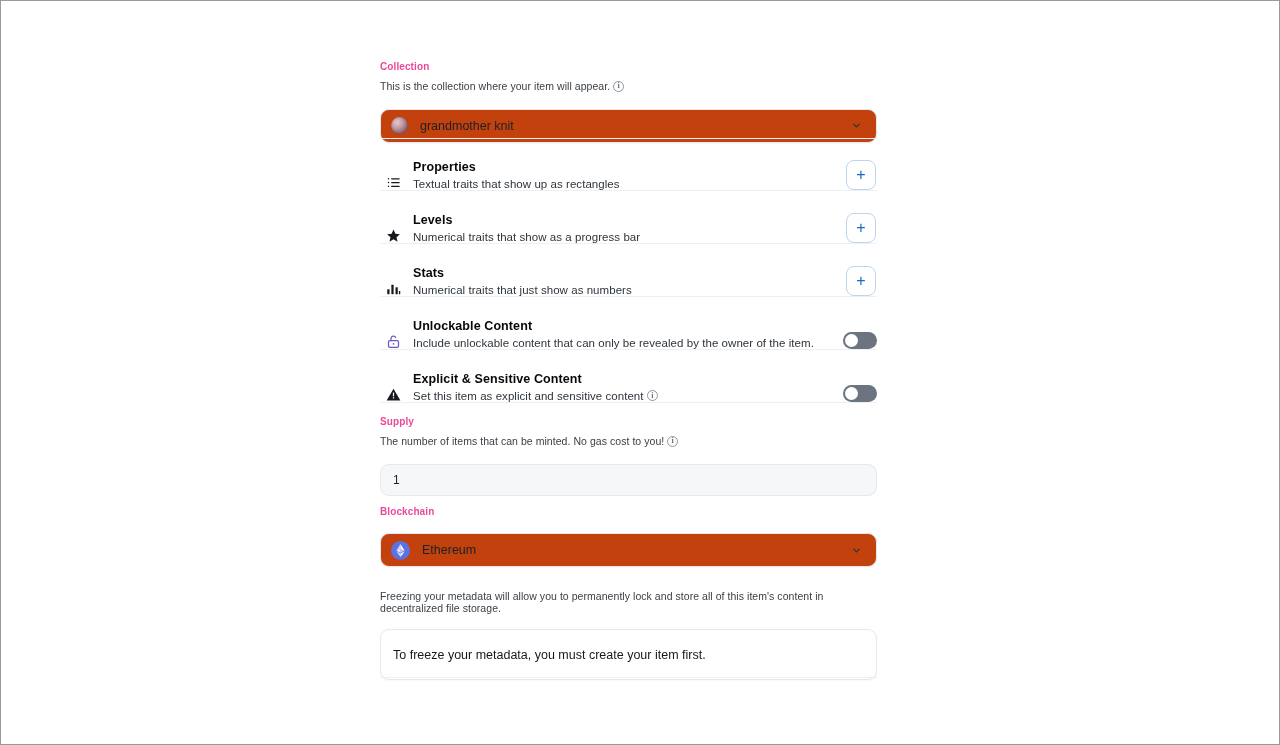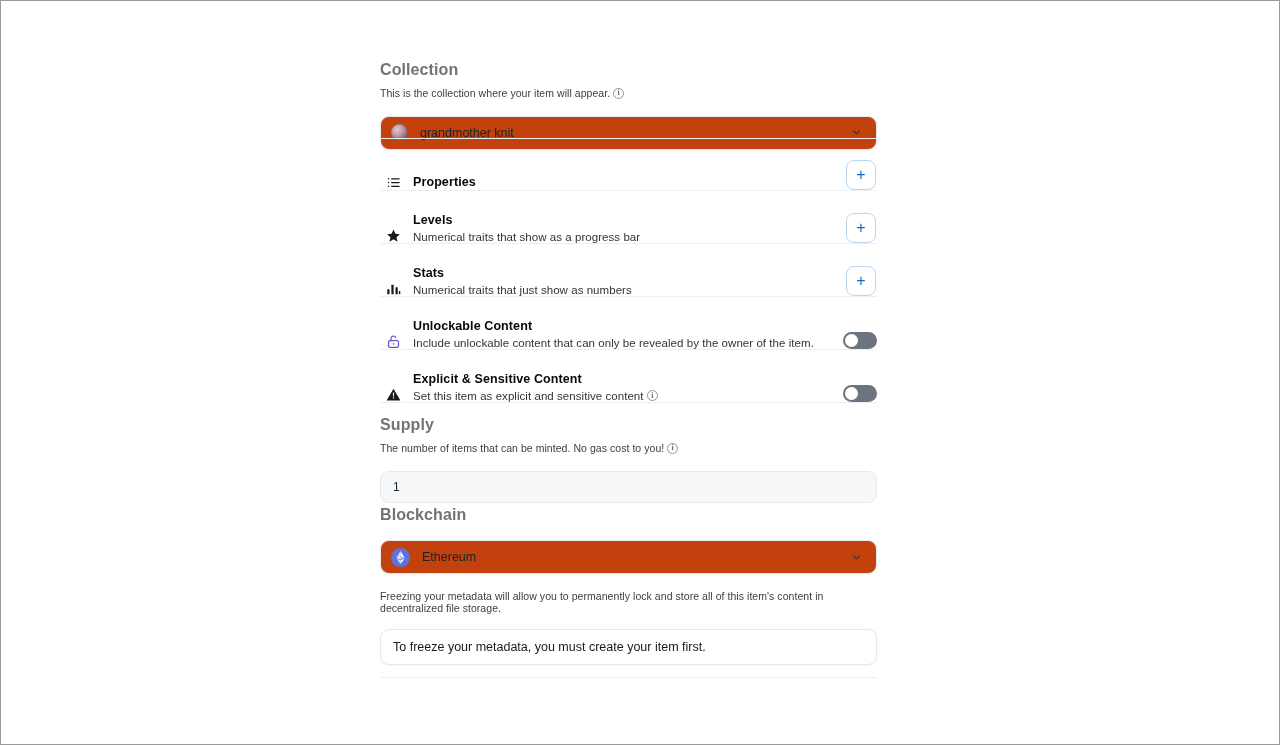--- a/index.html
+++ b/index.html
@@ -23,23 +23,23 @@
 
   .form-column {
     position: absolute;
     left: 379px;
     top: 0;
     width: 497px;
   }
 
   
   .section-label {
-    font-size: 16px;
+    font-size: 10px;
     font-weight: 700;
-    color: #737373;
+    color: #ec4899;
     letter-spacing: 0.1px;
   }
   .section-sub {
     font-size: 10.5px;
     font-weight: 400;
     color: #3b4147;
     letter-spacing: 0.05px;
   }
 
   
@@ -181,21 +181,21 @@
   .eth-badge svg { display: block; width: 9px; height: 13px; }
 
   
   .freeze-block { position: absolute; top: 578px; left: 0; width: 497px; }
   .freeze-head {
     display: flex; align-items: center; gap: 7px;
   }
   .freeze-block .section-sub { display: block; margin-top: 11px; }
   .notice-box {
     margin-top: 15px;
-    height: 36px;
+    height: 51px;
     display: flex; align-items: center;
     padding: 0 12px;
     background: #ffffff;
     border: 1px solid #e6e8ec;
     border-radius: 9px;
     box-shadow: 0 1px 2px rgba(16,24,40,0.03);
     font-size: 12.5px;
     color: #141a1f;
   }
 
@@ -237,20 +237,21 @@
               <line x1="9" y1="6" x2="21" y2="6"></line>
               <line x1="9" y1="12" x2="21" y2="12"></line>
               <line x1="9" y1="18" x2="21" y2="18"></line>
               <circle cx="4" cy="6" r="1.2" fill="currentColor" stroke="none"></circle>
               <circle cx="4" cy="12" r="1.2" fill="currentColor" stroke="none"></circle>
               <circle cx="4" cy="18" r="1.2" fill="currentColor" stroke="none"></circle>
             </svg>
         </span>
         <span class="row-text">
           <span class="row-title">Properties</span>
+          <span class="row-desc" style="display:block">Textual traits that show up as rectangles</span>
         </span>
         <button class="add-btn">+</button>
       </div>
 
       <div class="trait-row">
         <span class="row-icon">
           <svg viewBox="0 0 24 24" fill="currentColor" stroke="none">
               <polygon points="12 2.5 15 9.2 22.2 9.9 16.8 14.8 18.4 21.8 12 18.1 5.6 21.8 7.2 14.8 1.8 9.9 9 9.2"></polygon>
             </svg>
         </span>

